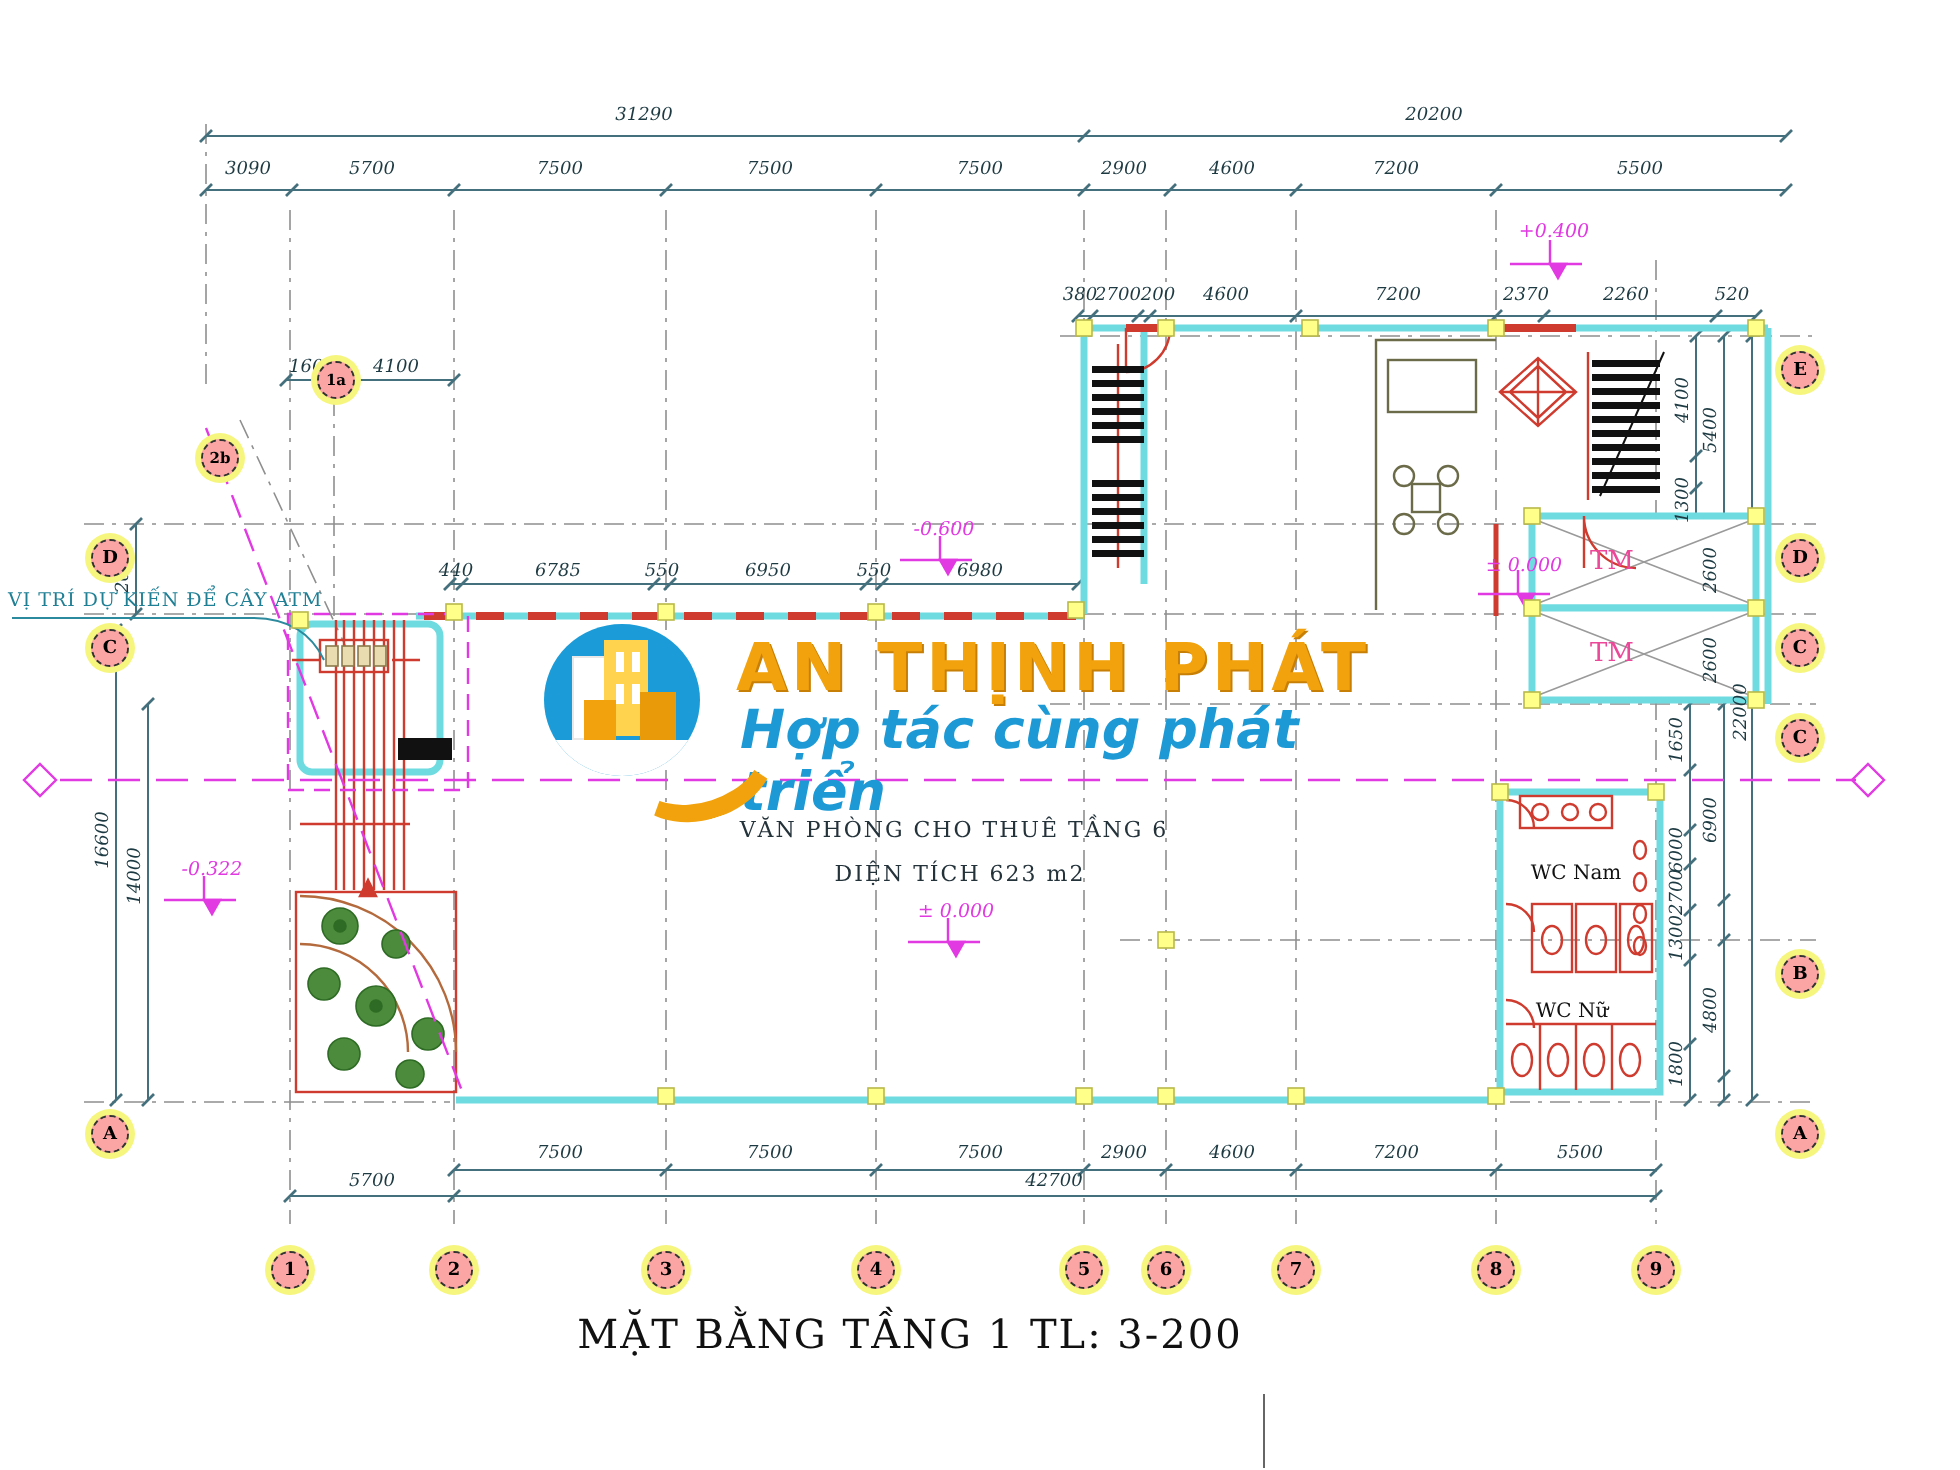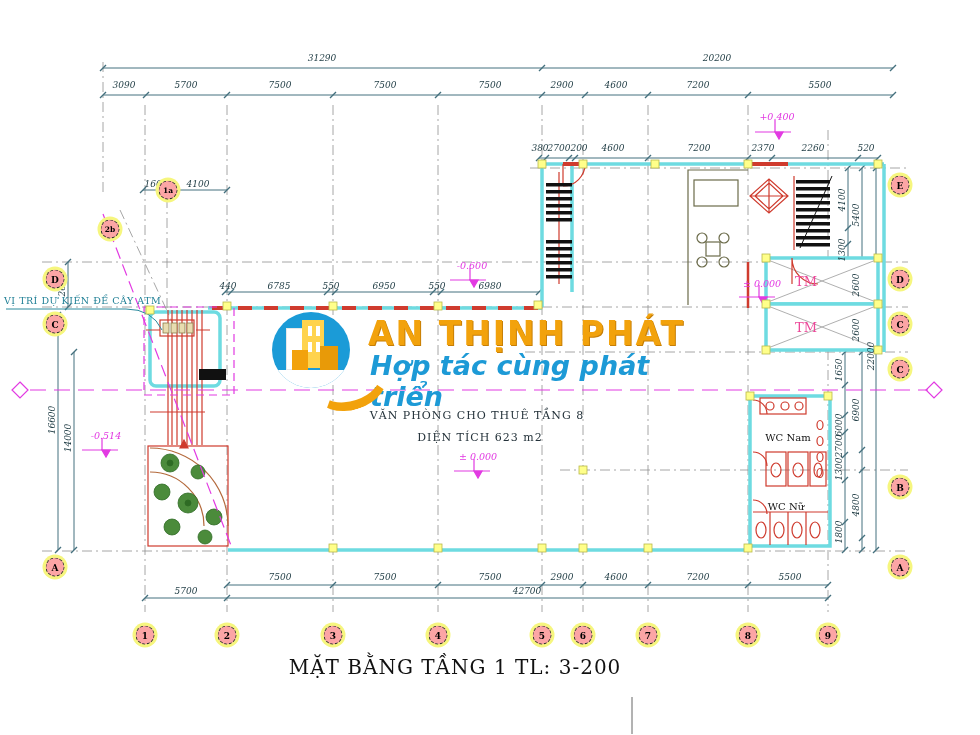--- a/index.html
+++ b/index.html
@@ -275,23 +275,23 @@
 <span class="ct dim v" style="left:839px;top:425px">6000</span>
 <span class="ct dim v" style="left:839px;top:446px">2700</span>
 <span class="ct dim v" style="left:839px;top:469px">1300</span>
 <span class="ct dim v" style="left:856px;top:505px">4800</span>
 <span class="ct dim v" style="left:839px;top:532px">1800</span>
 
 <span class="ct elev" style="left:777px;top:116px">+0.400</span>
 <span class="ct elev" style="left:472px;top:265px">-0.600</span>
 <span class="ct elev" style="left:762px;top:283px">± 0.000</span>
 <span class="ct elev" style="left:478px;top:456px">± 0.000</span>
-<span class="ct elev" style="left:106px;top:435px">-0.514</span>
-
-<span class="ct roomlbl" style="left:477px;top:415px">VĂN PHÒNG CHO THUÊ TẦNG 8</span>
+<span class="ct elev" style="left:106px;top:435px">-0.322</span>
+
+<span class="ct roomlbl" style="left:477px;top:415px">VĂN PHÒNG CHO THUÊ TẦNG 6</span>
 <span class="ct roomlbl" style="left:480px;top:437px">DIỆN TÍCH 623 m2</span>
 <span class="ct tm" style="left:806px;top:281px">TM</span>
 <span class="ct tm" style="left:806px;top:327px">TM</span>
 <span class="ct wc" style="left:788px;top:437px">WC Nam</span>
 <span class="ct wc" style="left:786px;top:506px">WC Nữ</span>
 <span class="atm">VỊ TRÍ DỰ KIẾN ĐỂ CÂY ATM</span>
 
 <div class="bub" style="left:145px;top:618px">1</div>
 <div class="bub" style="left:227px;top:618px">2</div>
 <div class="bub" style="left:333px;top:618px">3</div>

